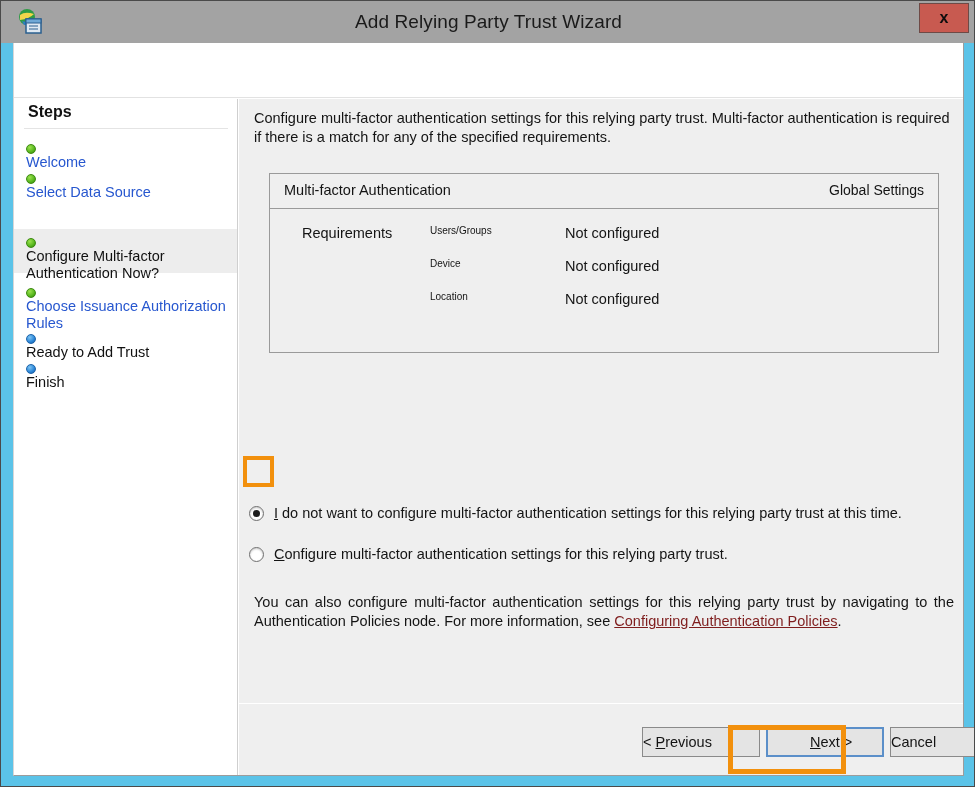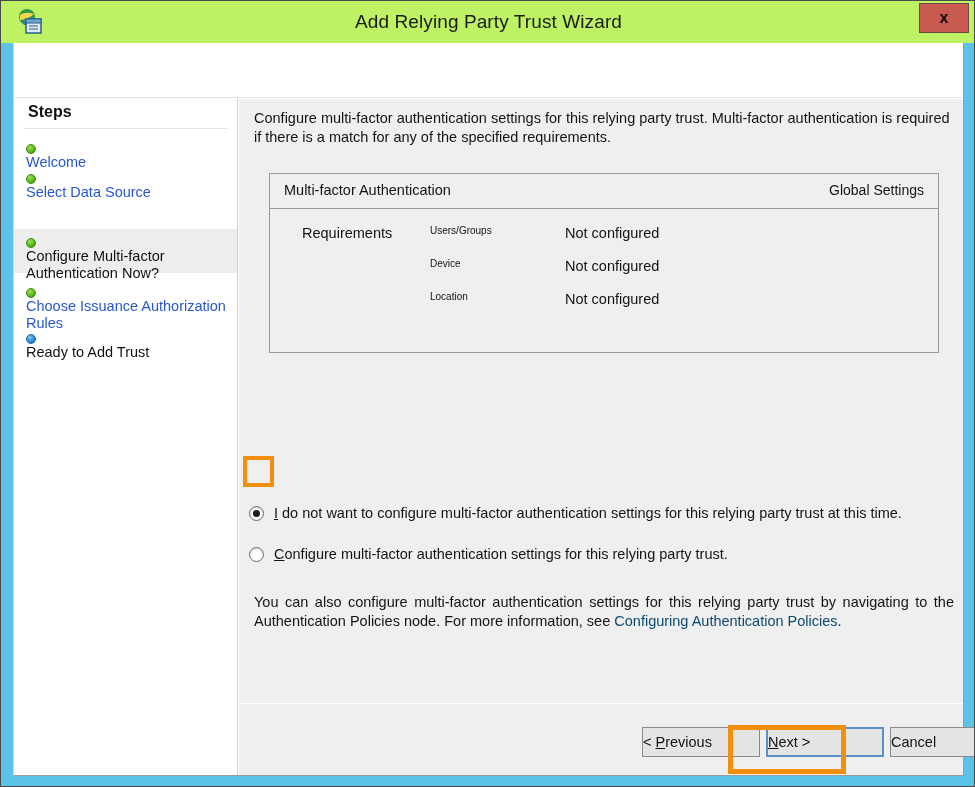--- a/index.html
+++ b/index.html
@@ -21,21 +21,21 @@
     border: 1px solid #4a4a4a;
     overflow: hidden;
   }
 
   
   #titlebar {
     position: absolute;
     left: 0; top: 0;
     width: 975px;
     height: 42px;
-    background: #bef264;
+    background: #a3a3a3;
   }
   #title-icon {
     position: absolute;
     left: 14px; top: 6px;
     width: 30px; height: 30px;
   }
   #title-text {
     position: absolute;
     left: 0; top: 0;
     width: 975px;
@@ -270,21 +270,22 @@
   #note-text {
     position: absolute;
     left: 15px; top: 494px;
     width: 700px;
     font-size: 14.5px;
     line-height: 19px;
     color: #141414;
     text-align: justify;
   }
   #note-link {
-    color: #0c4a6e;
+    color: #7f1d1d;
+    text-decoration: underline;
     cursor: pointer;
   }
 
   
   #buttonbar {
     position: absolute;
     left: 225px; top: 660px;
     width: 724px;
     height: 72px;
     background: #efefef;
@@ -304,21 +305,21 @@
     color: #131313;
     text-align: left;
     line-height: 28px;
     cursor: pointer;
   }
   .dlg-button.focused {
     border: 2px solid #5b8fc9;
     line-height: 26px;
   }
   #btn-previous { left: 403px; }
-  #btn-next     { left: 527px; }
+  #btn-next     { left: 527px; padding-left: 42px; }
   #btn-cancel   { left: 651px; }
 
   #next-highlight {
     position: absolute;
     left: 727px; top: 724px;
     width: 118px; height: 49px;
     border: 5px solid #f2900d;
     box-sizing: border-box;
     pointer-events: none;
   }
@@ -371,20 +372,24 @@
       <div class="step" style="top:230px;height:24px;">
         <span class="step-bullet bullet-blue"></span>
         <span class="step-label current">Ready to Add Trust</span>
       </div>
 
       <div class="step" style="top:180px;height:44px;padding-top:4px;">
         <span class="step-bullet bullet-green"></span>
         <span class="step-label">Choose Issuance Authorization Rules</span>
       </div>
 
+      <div class="step" style="top:260px;height:24px;">
+        <span class="step-bullet bullet-blue"></span>
+        <span class="step-label current">Finish</span>
+      </div>
     </div>
 
     <div id="main">
 
       <div id="intro-text">Configure multi-factor authentication settings for this relying party trust. Multi-factor authentication is required if there is a match for any of the specified requirements.</div>
 
       <div id="settings-box">
         <div id="settings-header">
           <span id="settings-header-title">Multi-factor Authentication</span>
           <span id="settings-header-right">Global Settings</span>

